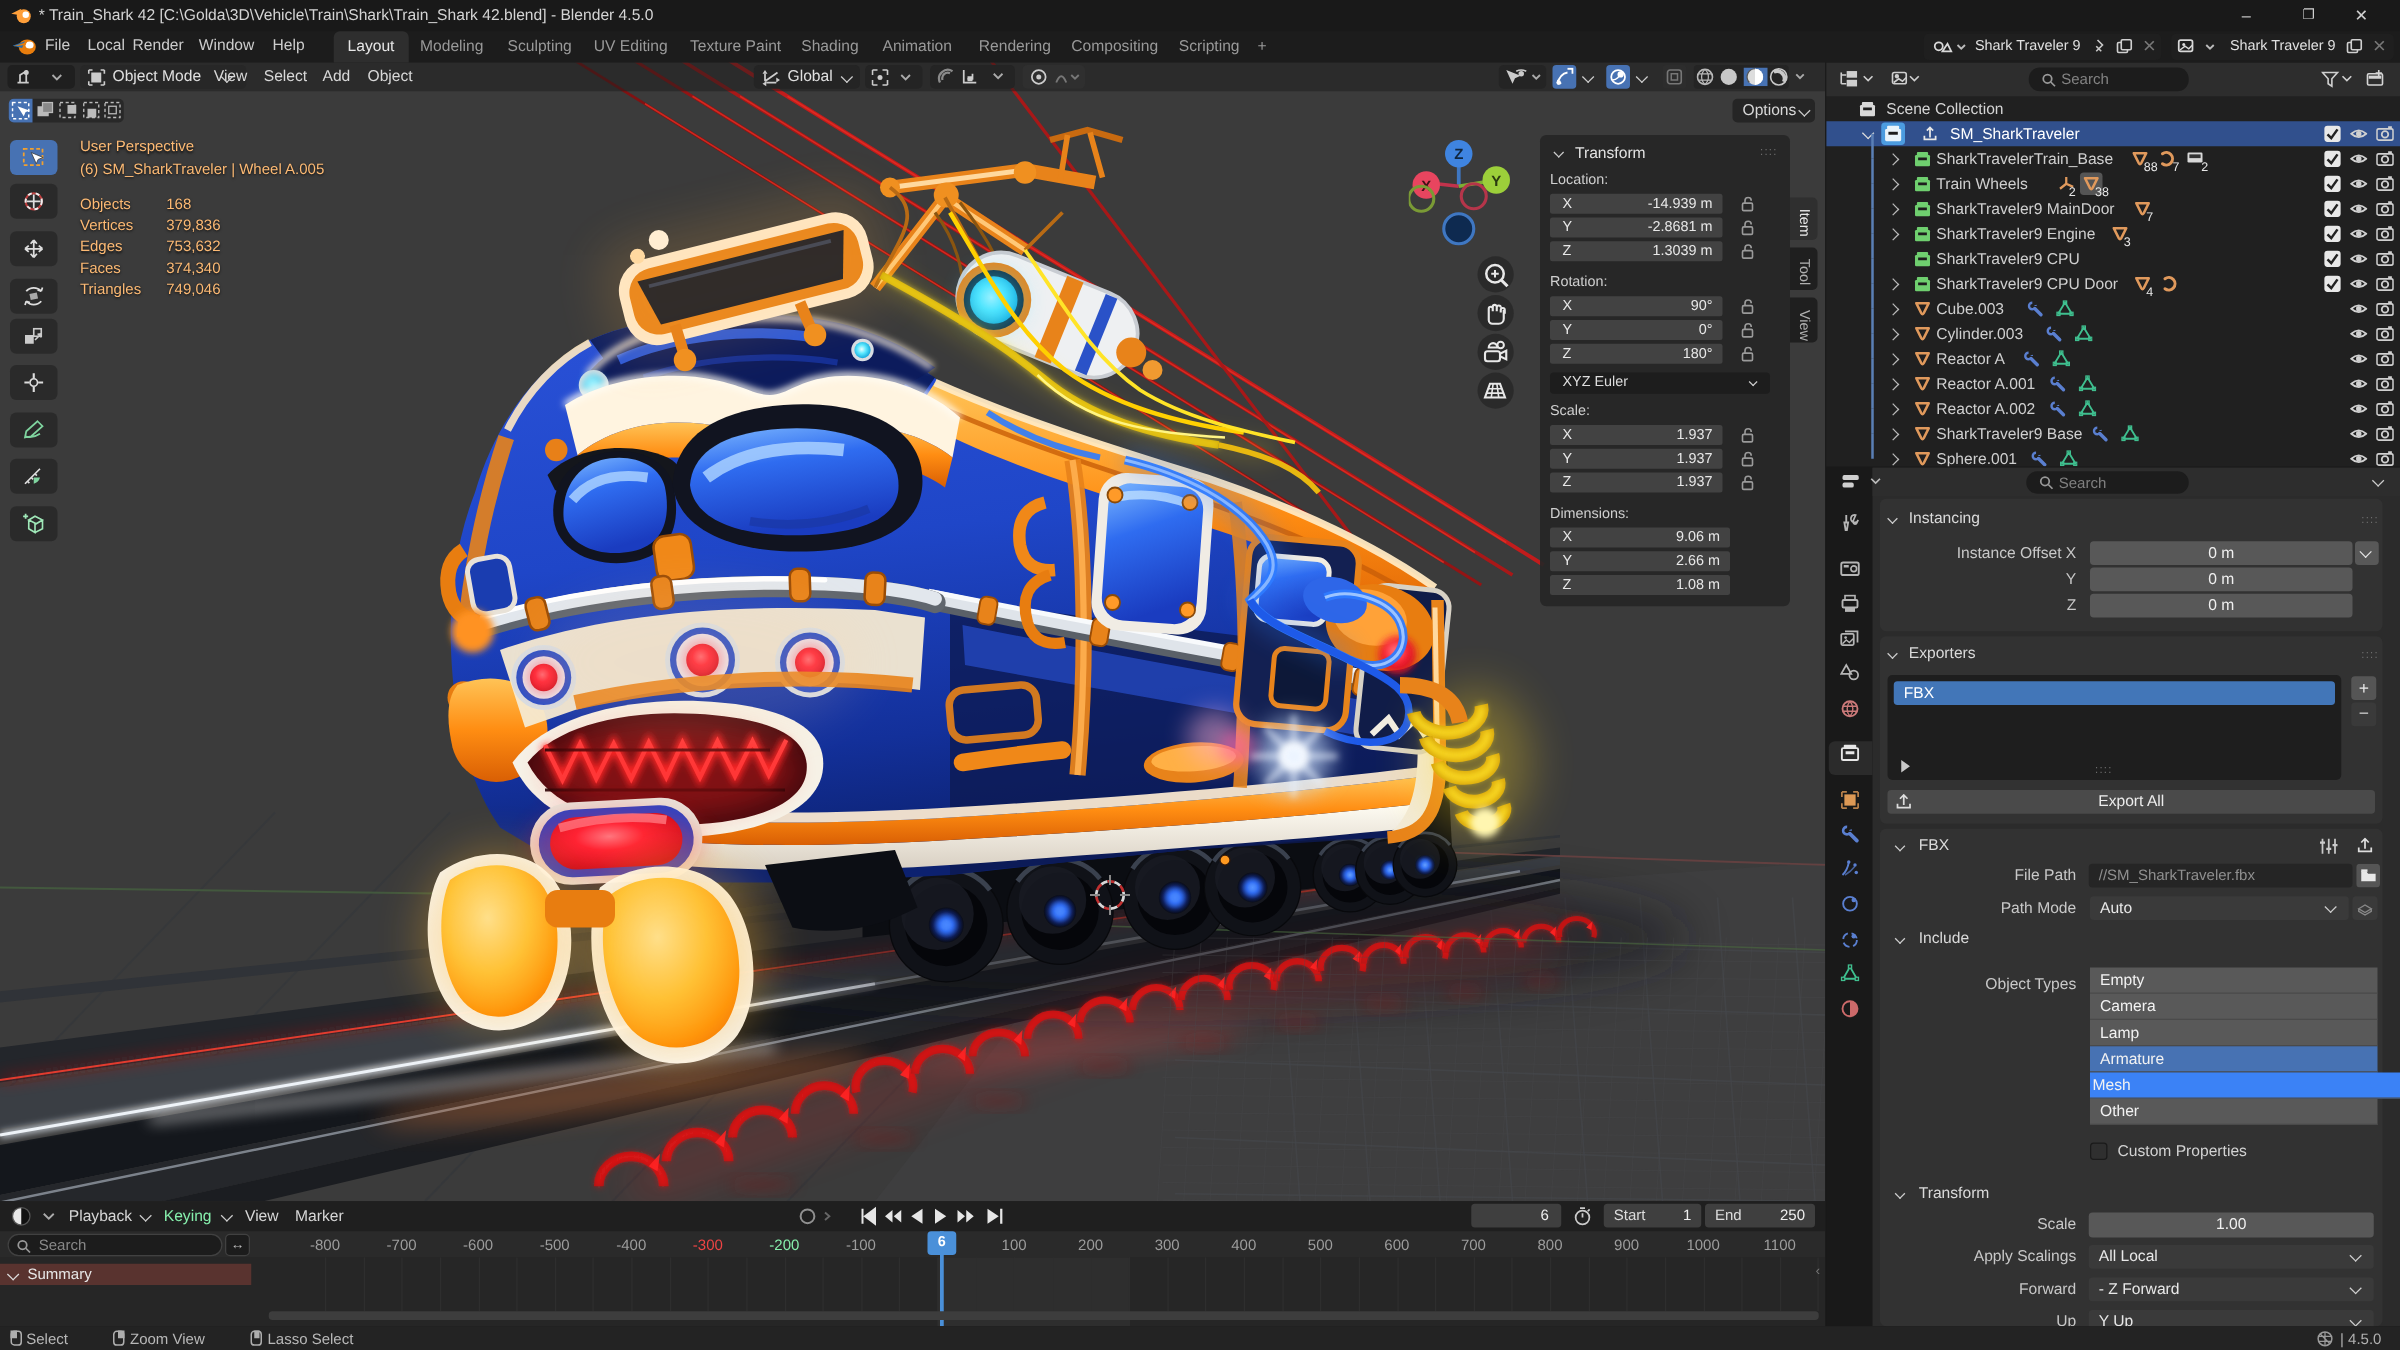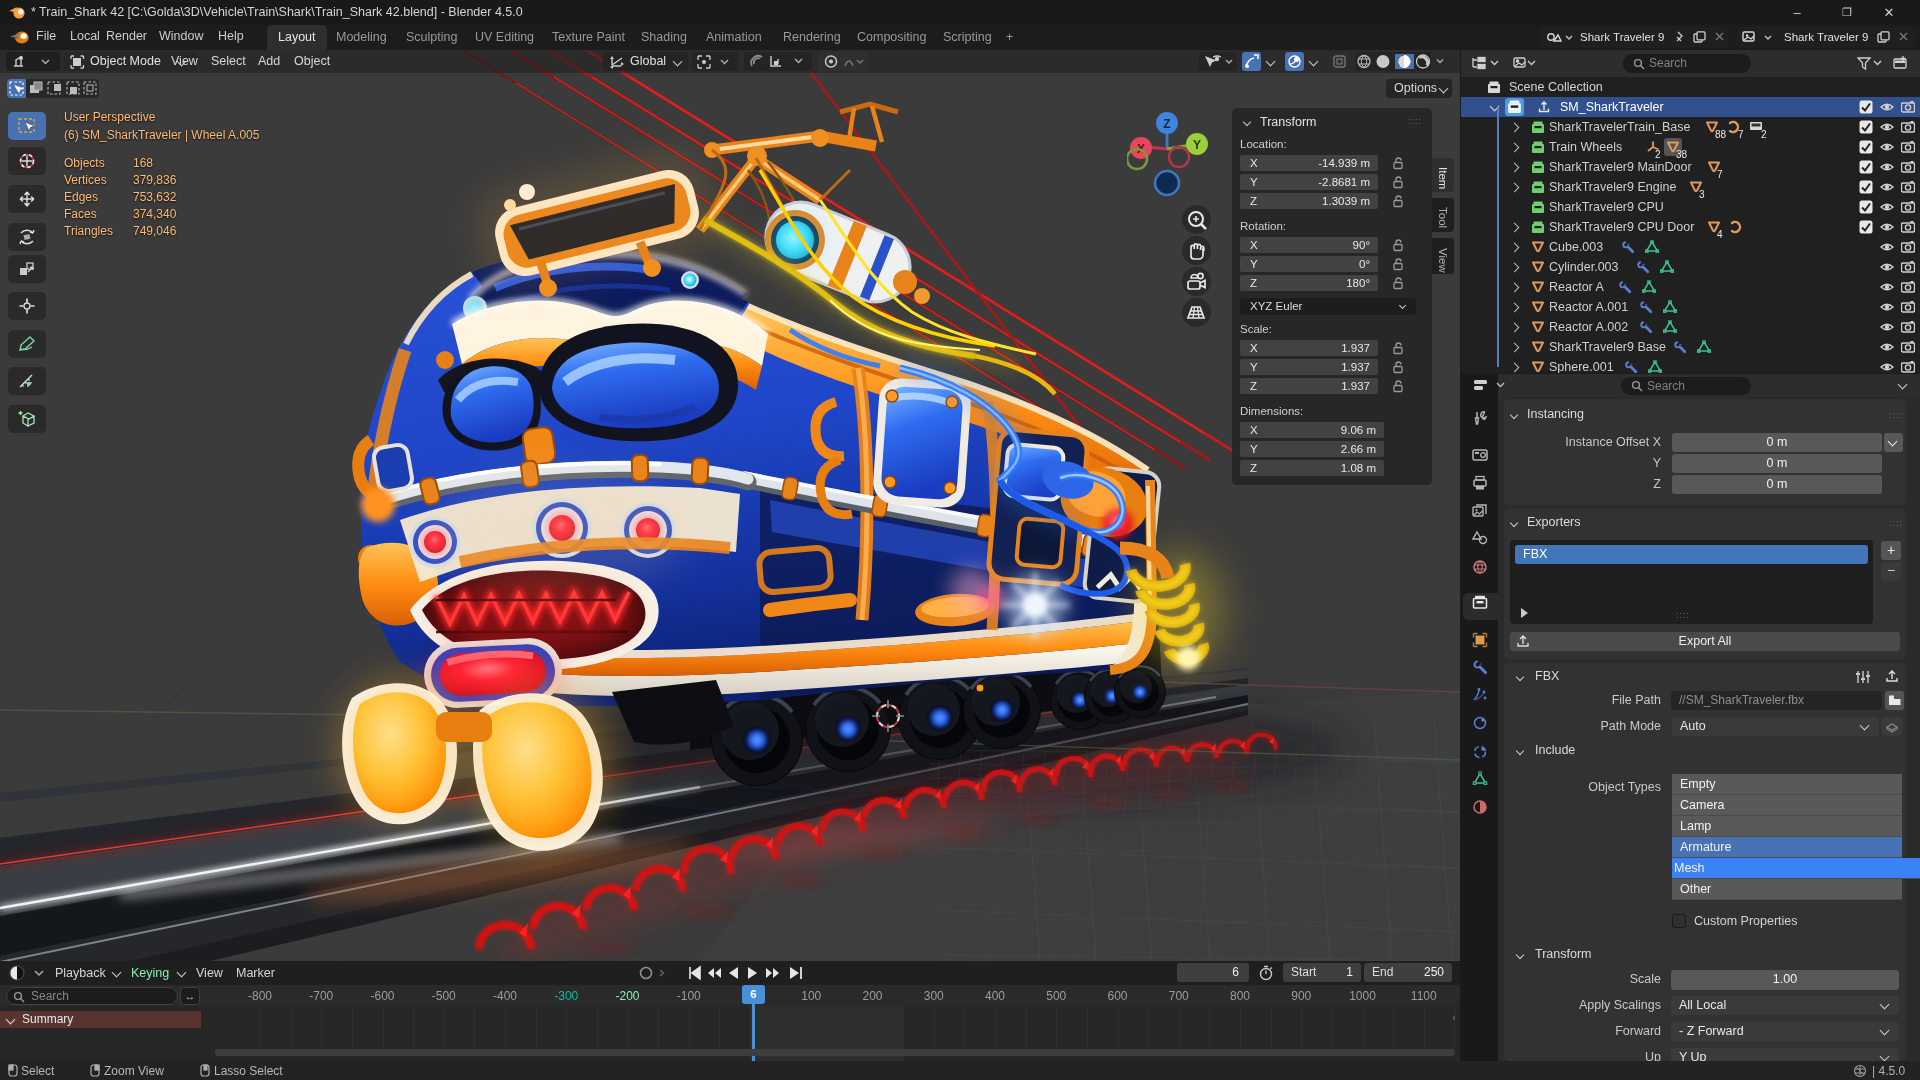--- a/index.html
+++ b/index.html
@@ -1543,21 +1543,21 @@
     <div class="abs" style="left:1283px;top:2px;width:78px;height:19px;background:#3f3f3f;border-radius:3px;color:#ddd;font-size:12px;line-height:19px;padding:0 8px">Start<span style="float:right;color:#f0f0f0">1</span></div>
     <div class="abs" style="left:1364px;top:2px;width:88px;height:19px;background:#3f3f3f;border-radius:3px;color:#ddd;font-size:12px;line-height:19px;padding:0 8px">End<span style="float:right;color:#f0f0f0">250</span></div>
 
     <div class="abs" style="left:0;top:24px;width:1460px;height:21px;background:#2a2a2a;"></div>
     <div id="ruler">
         <div class="abs" style="left:229.99999999999994px;top:28px;width:60px;text-align:center;color:#9d9d9d;font-size:12px">-800</div>
         <div class="abs" style="left:291.24999999999994px;top:28px;width:60px;text-align:center;color:#9d9d9d;font-size:12px">-700</div>
         <div class="abs" style="left:352.5px;top:28px;width:60px;text-align:center;color:#9d9d9d;font-size:12px">-600</div>
         <div class="abs" style="left:413.75px;top:28px;width:60px;text-align:center;color:#9d9d9d;font-size:12px">-500</div>
         <div class="abs" style="left:475px;top:28px;width:60px;text-align:center;color:#9d9d9d;font-size:12px">-400</div>
-        <div class="abs" style="left:536.25px;top:28px;width:60px;text-align:center;color:#14b8a6;font-size:12px">-300</div>
+        <div class="abs" style="left:536.25px;top:28px;width:60px;text-align:center;color:#ef4444;font-size:12px">-300</div>
         <div class="abs" style="left:597.5px;top:28px;width:60px;text-align:center;color:#86efac;font-size:12px">-200</div>
         <div class="abs" style="left:658.75px;top:28px;width:60px;text-align:center;color:#9d9d9d;font-size:12px">-100</div>
         <div class="abs" style="left:720px;top:28px;width:60px;text-align:center;color:#9d9d9d;font-size:12px">0</div>
         <div class="abs" style="left:781.25px;top:28px;width:60px;text-align:center;color:#9d9d9d;font-size:12px">100</div>
         <div class="abs" style="left:842.5px;top:28px;width:60px;text-align:center;color:#9d9d9d;font-size:12px">200</div>
         <div class="abs" style="left:903.75px;top:28px;width:60px;text-align:center;color:#9d9d9d;font-size:12px">300</div>
         <div class="abs" style="left:965px;top:28px;width:60px;text-align:center;color:#9d9d9d;font-size:12px">400</div>
         <div class="abs" style="left:1026.25px;top:28px;width:60px;text-align:center;color:#9d9d9d;font-size:12px">500</div>
         <div class="abs" style="left:1087.5px;top:28px;width:60px;text-align:center;color:#9d9d9d;font-size:12px">600</div>
         <div class="abs" style="left:1148.75px;top:28px;width:60px;text-align:center;color:#9d9d9d;font-size:12px">700</div>

